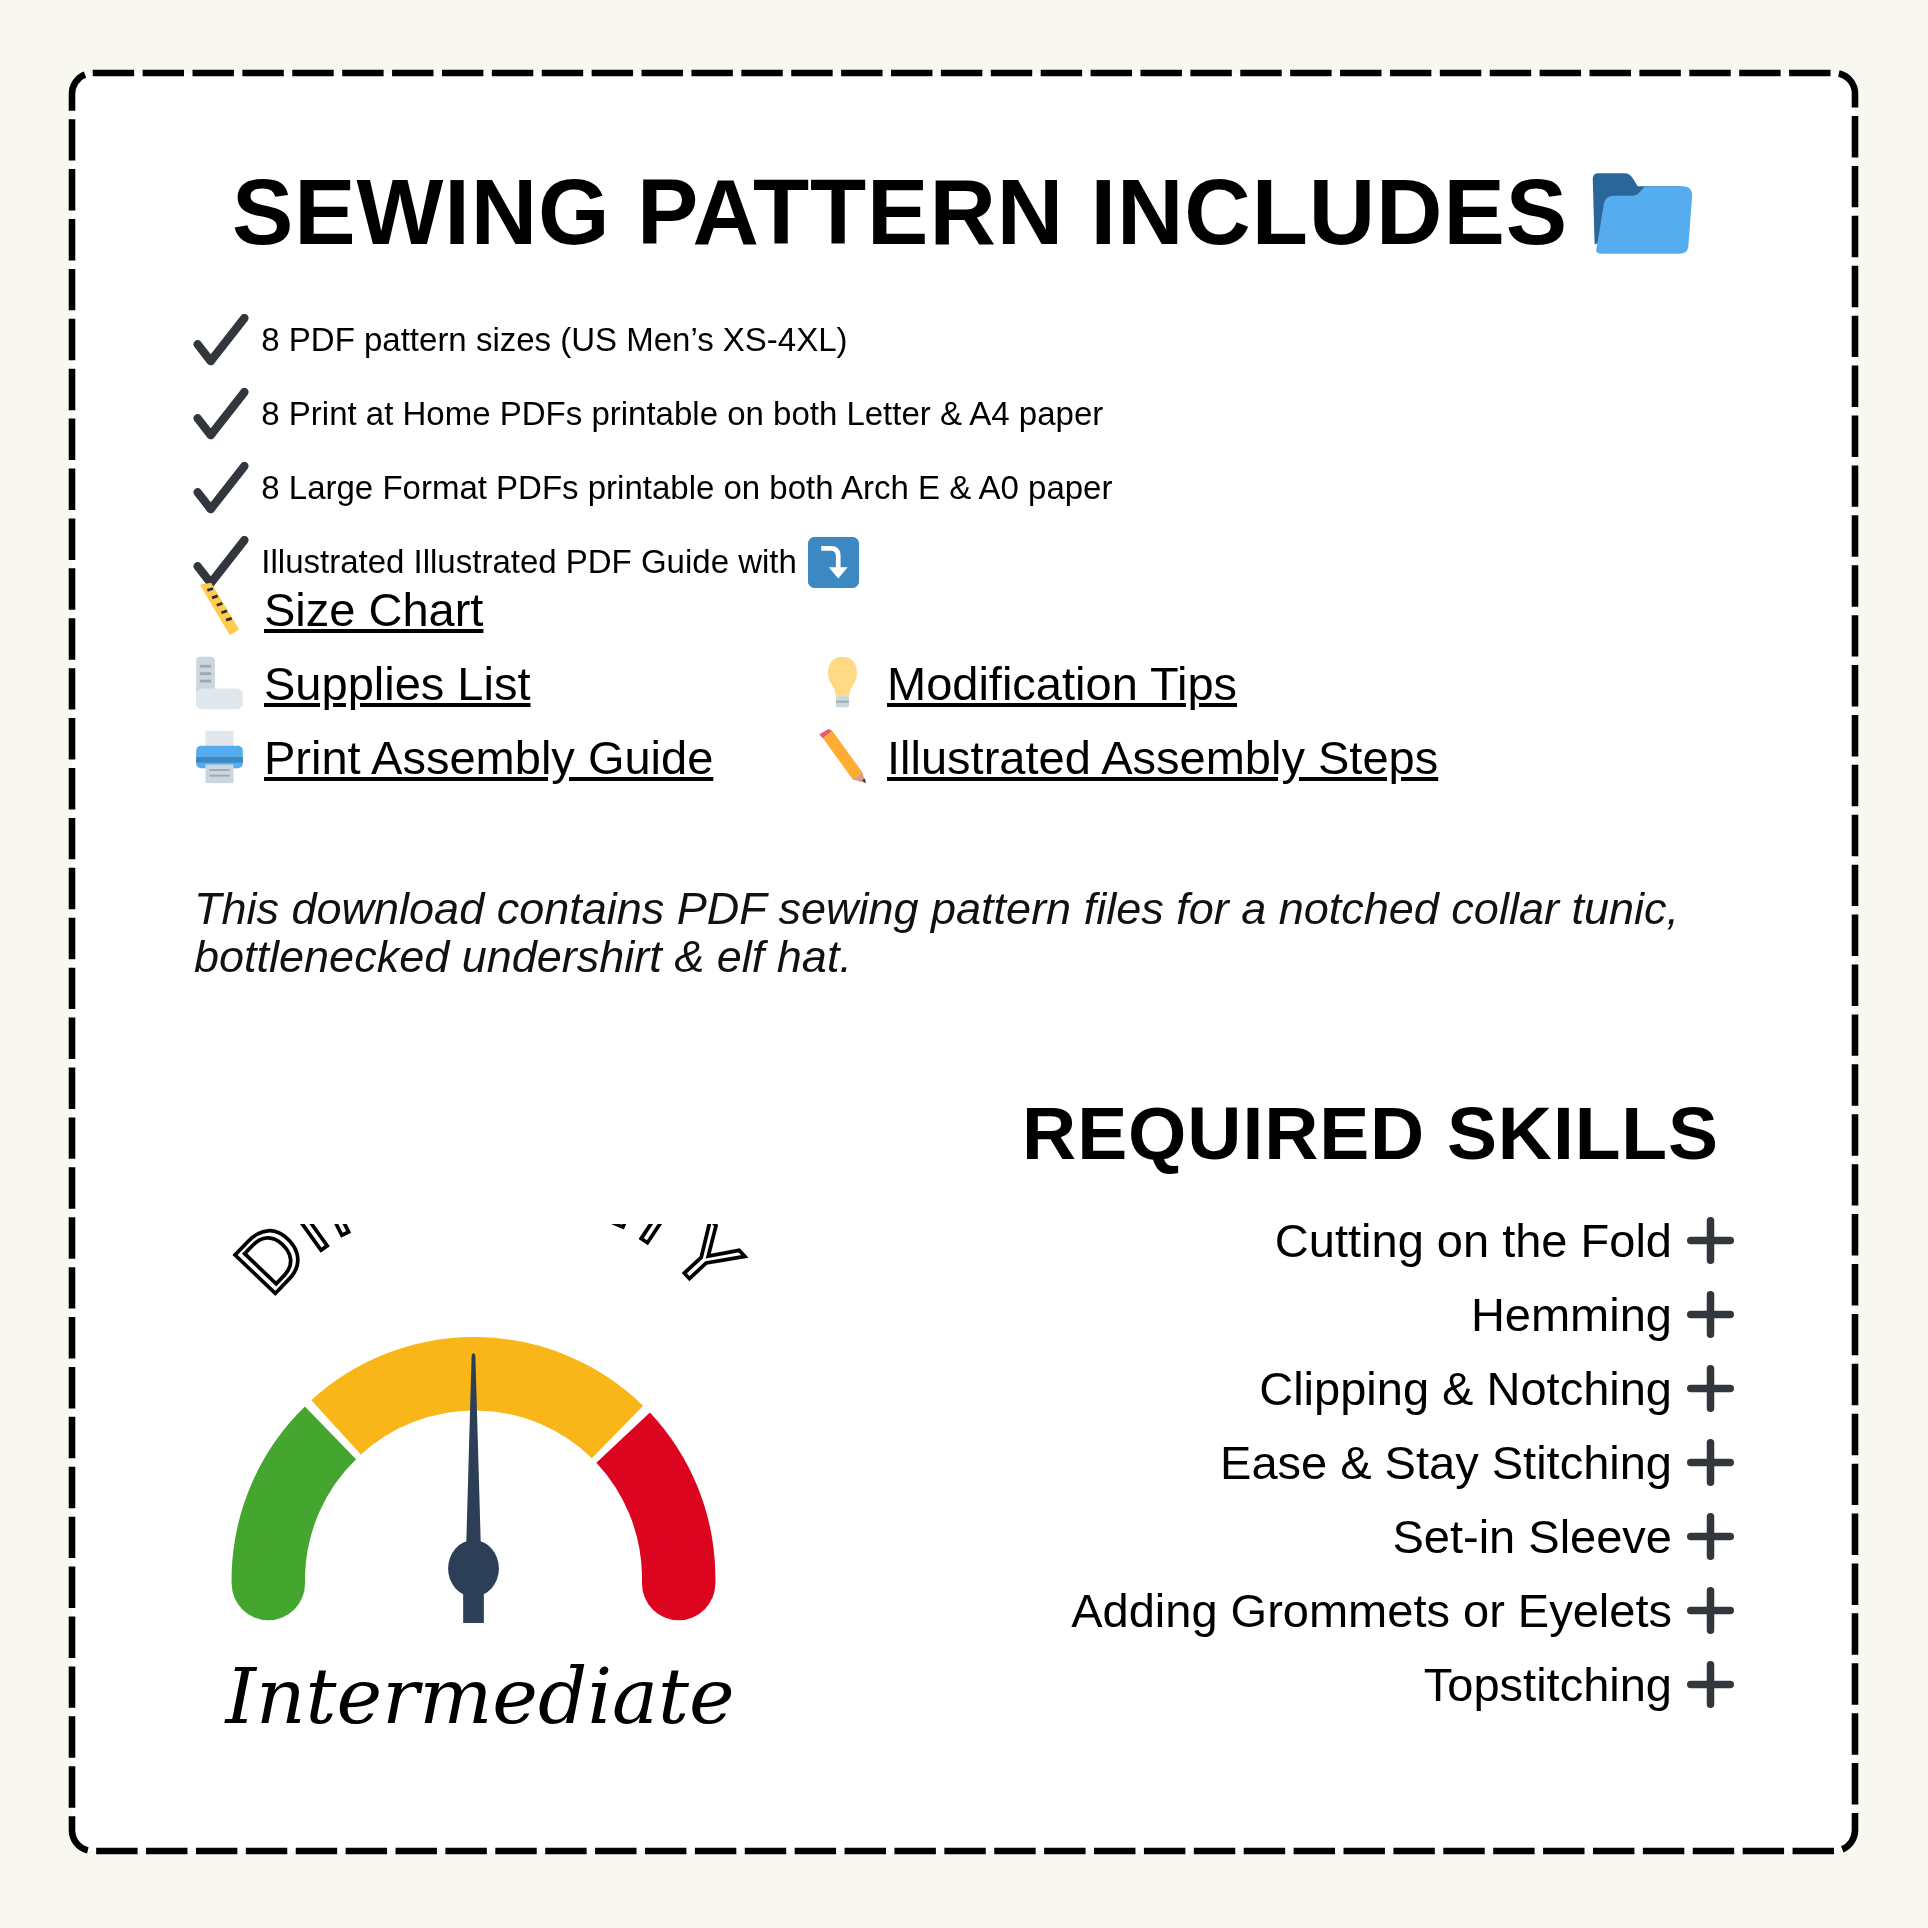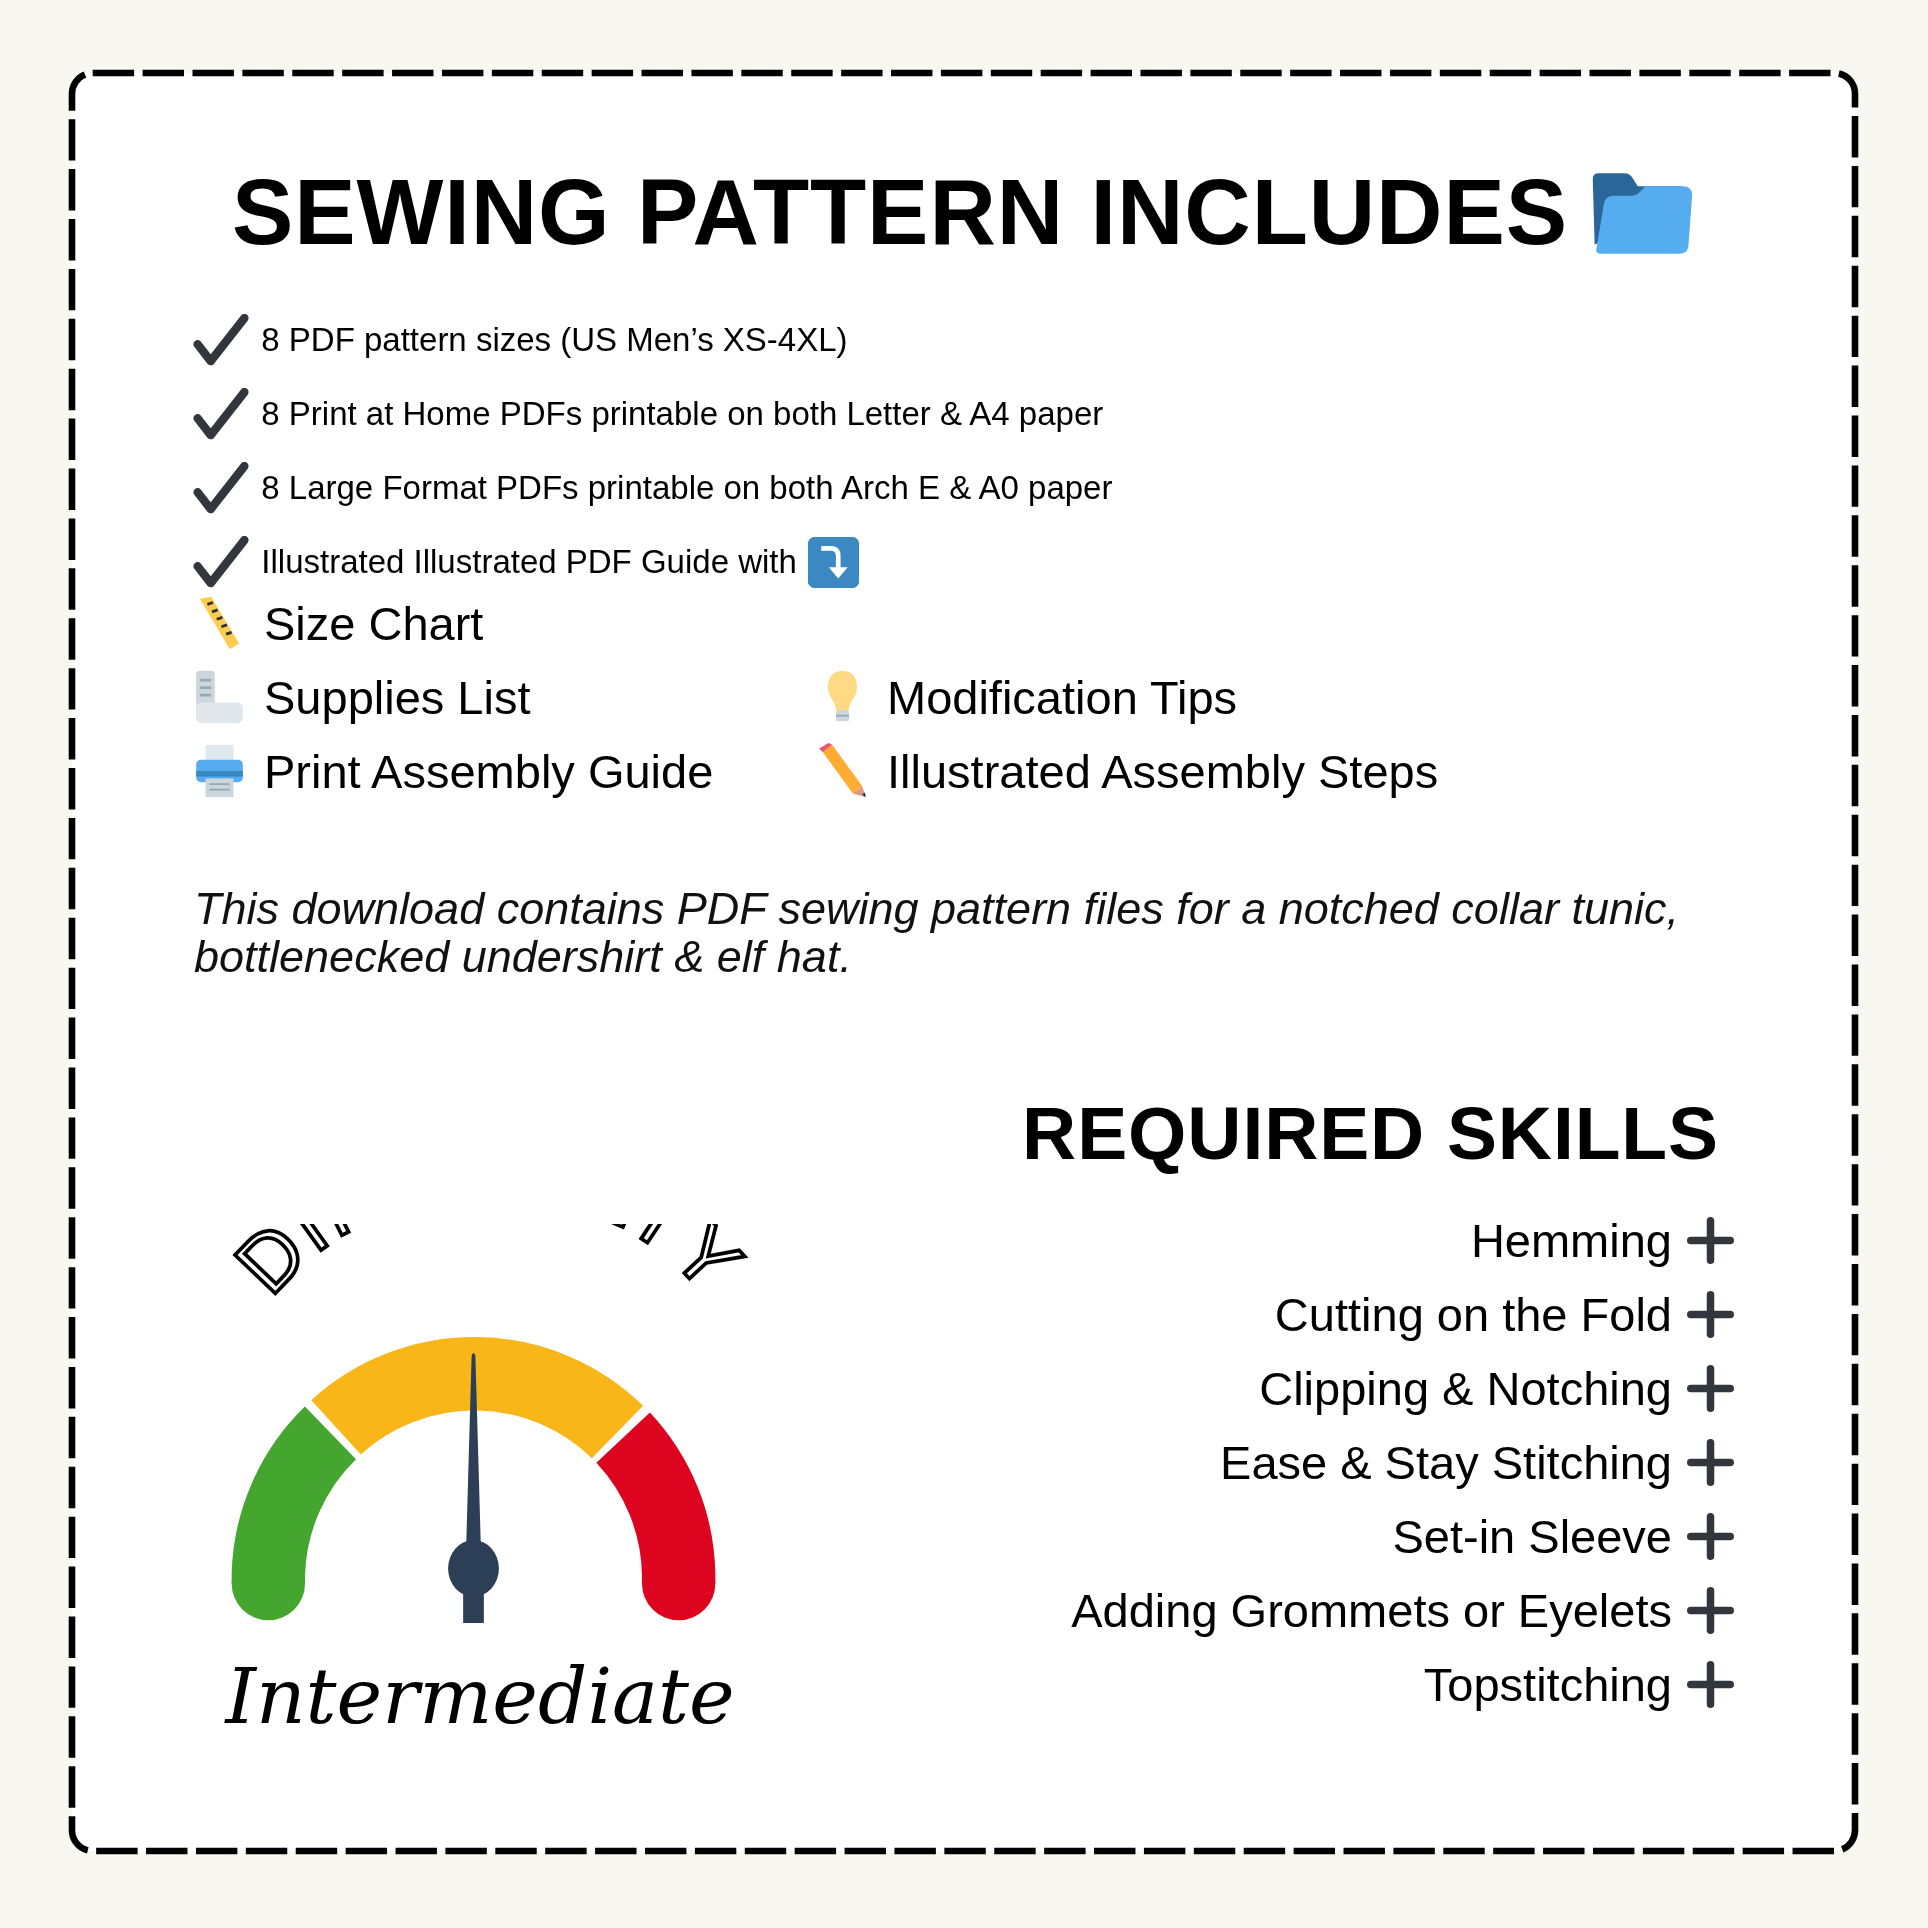--- a/index.html
+++ b/index.html
@@ -34,21 +34,21 @@
   .check-row {
     height:74px; display:flex; align-items:center;
     font-size:33px; white-space:nowrap;
   }
   .check-row .check { width:58px; height:53px; margin-right:11.3px; }
   .arrow-badge {
     display:inline-block; width:51px; height:51px; margin-left:11.3px;
     background:#3b88c3; border-radius:6.6px; position:relative; vertical-align:middle;
   }
 
-  .features { position:absolute; left:192px; top:586px; width:1318px; }
+  .features { position:absolute; left:192px; top:572px; width:1318px;text-decoration:underline; }
   .feat-row { height:74px; display:flex; align-items:center; }
   .feat { display:flex; align-items:center; font-size:47px; white-space:nowrap; }
   .feat .ico { width:55px; height:56px; margin-right:17px; flex-shrink:0; }
   .feat.col1 { width:623px; }
 
   .desc {
     position:absolute; left:194px; top:885px; width:1554px;
     font-size:45px; font-style:italic; line-height:48px;
     color:#111;
   }
@@ -177,27 +177,27 @@
       <span>Illustrated Assembly Steps</span>
     </div>
   </div>
 </div>
 
 <div class="desc">This download contains PDF sewing pattern files for a notched collar tunic, bottlenecked undershirt &amp; elf hat.</div>
 
 <div class="skills-title">REQUIRED SKILLS</div>
 <div class="skills">
   <div class="skill-row">
+      <span>Cutting on the Fold</span>
+      <svg class="plus" viewBox="0 0 50 50">
+        <path d="M25 4 V46 M4 25 H46" stroke="#31373d" stroke-width="8" stroke-linecap="round"></path>
+      </svg>
+    </div>
+  <div class="skill-row">
       <span>Hemming</span>
-      <svg class="plus" viewBox="0 0 50 50">
-        <path d="M25 4 V46 M4 25 H46" stroke="#31373d" stroke-width="8" stroke-linecap="round"></path>
-      </svg>
-    </div>
-  <div class="skill-row">
-      <span>Cutting on the Fold</span>
       <svg class="plus" viewBox="0 0 50 50">
         <path d="M25 4 V46 M4 25 H46" stroke="#31373d" stroke-width="8" stroke-linecap="round"></path>
       </svg>
     </div>
   <div class="skill-row">
       <span>Clipping &amp; Notching</span>
       <svg class="plus" viewBox="0 0 50 50">
         <path d="M25 4 V46 M4 25 H46" stroke="#31373d" stroke-width="8" stroke-linecap="round"></path>
       </svg>
     </div>

